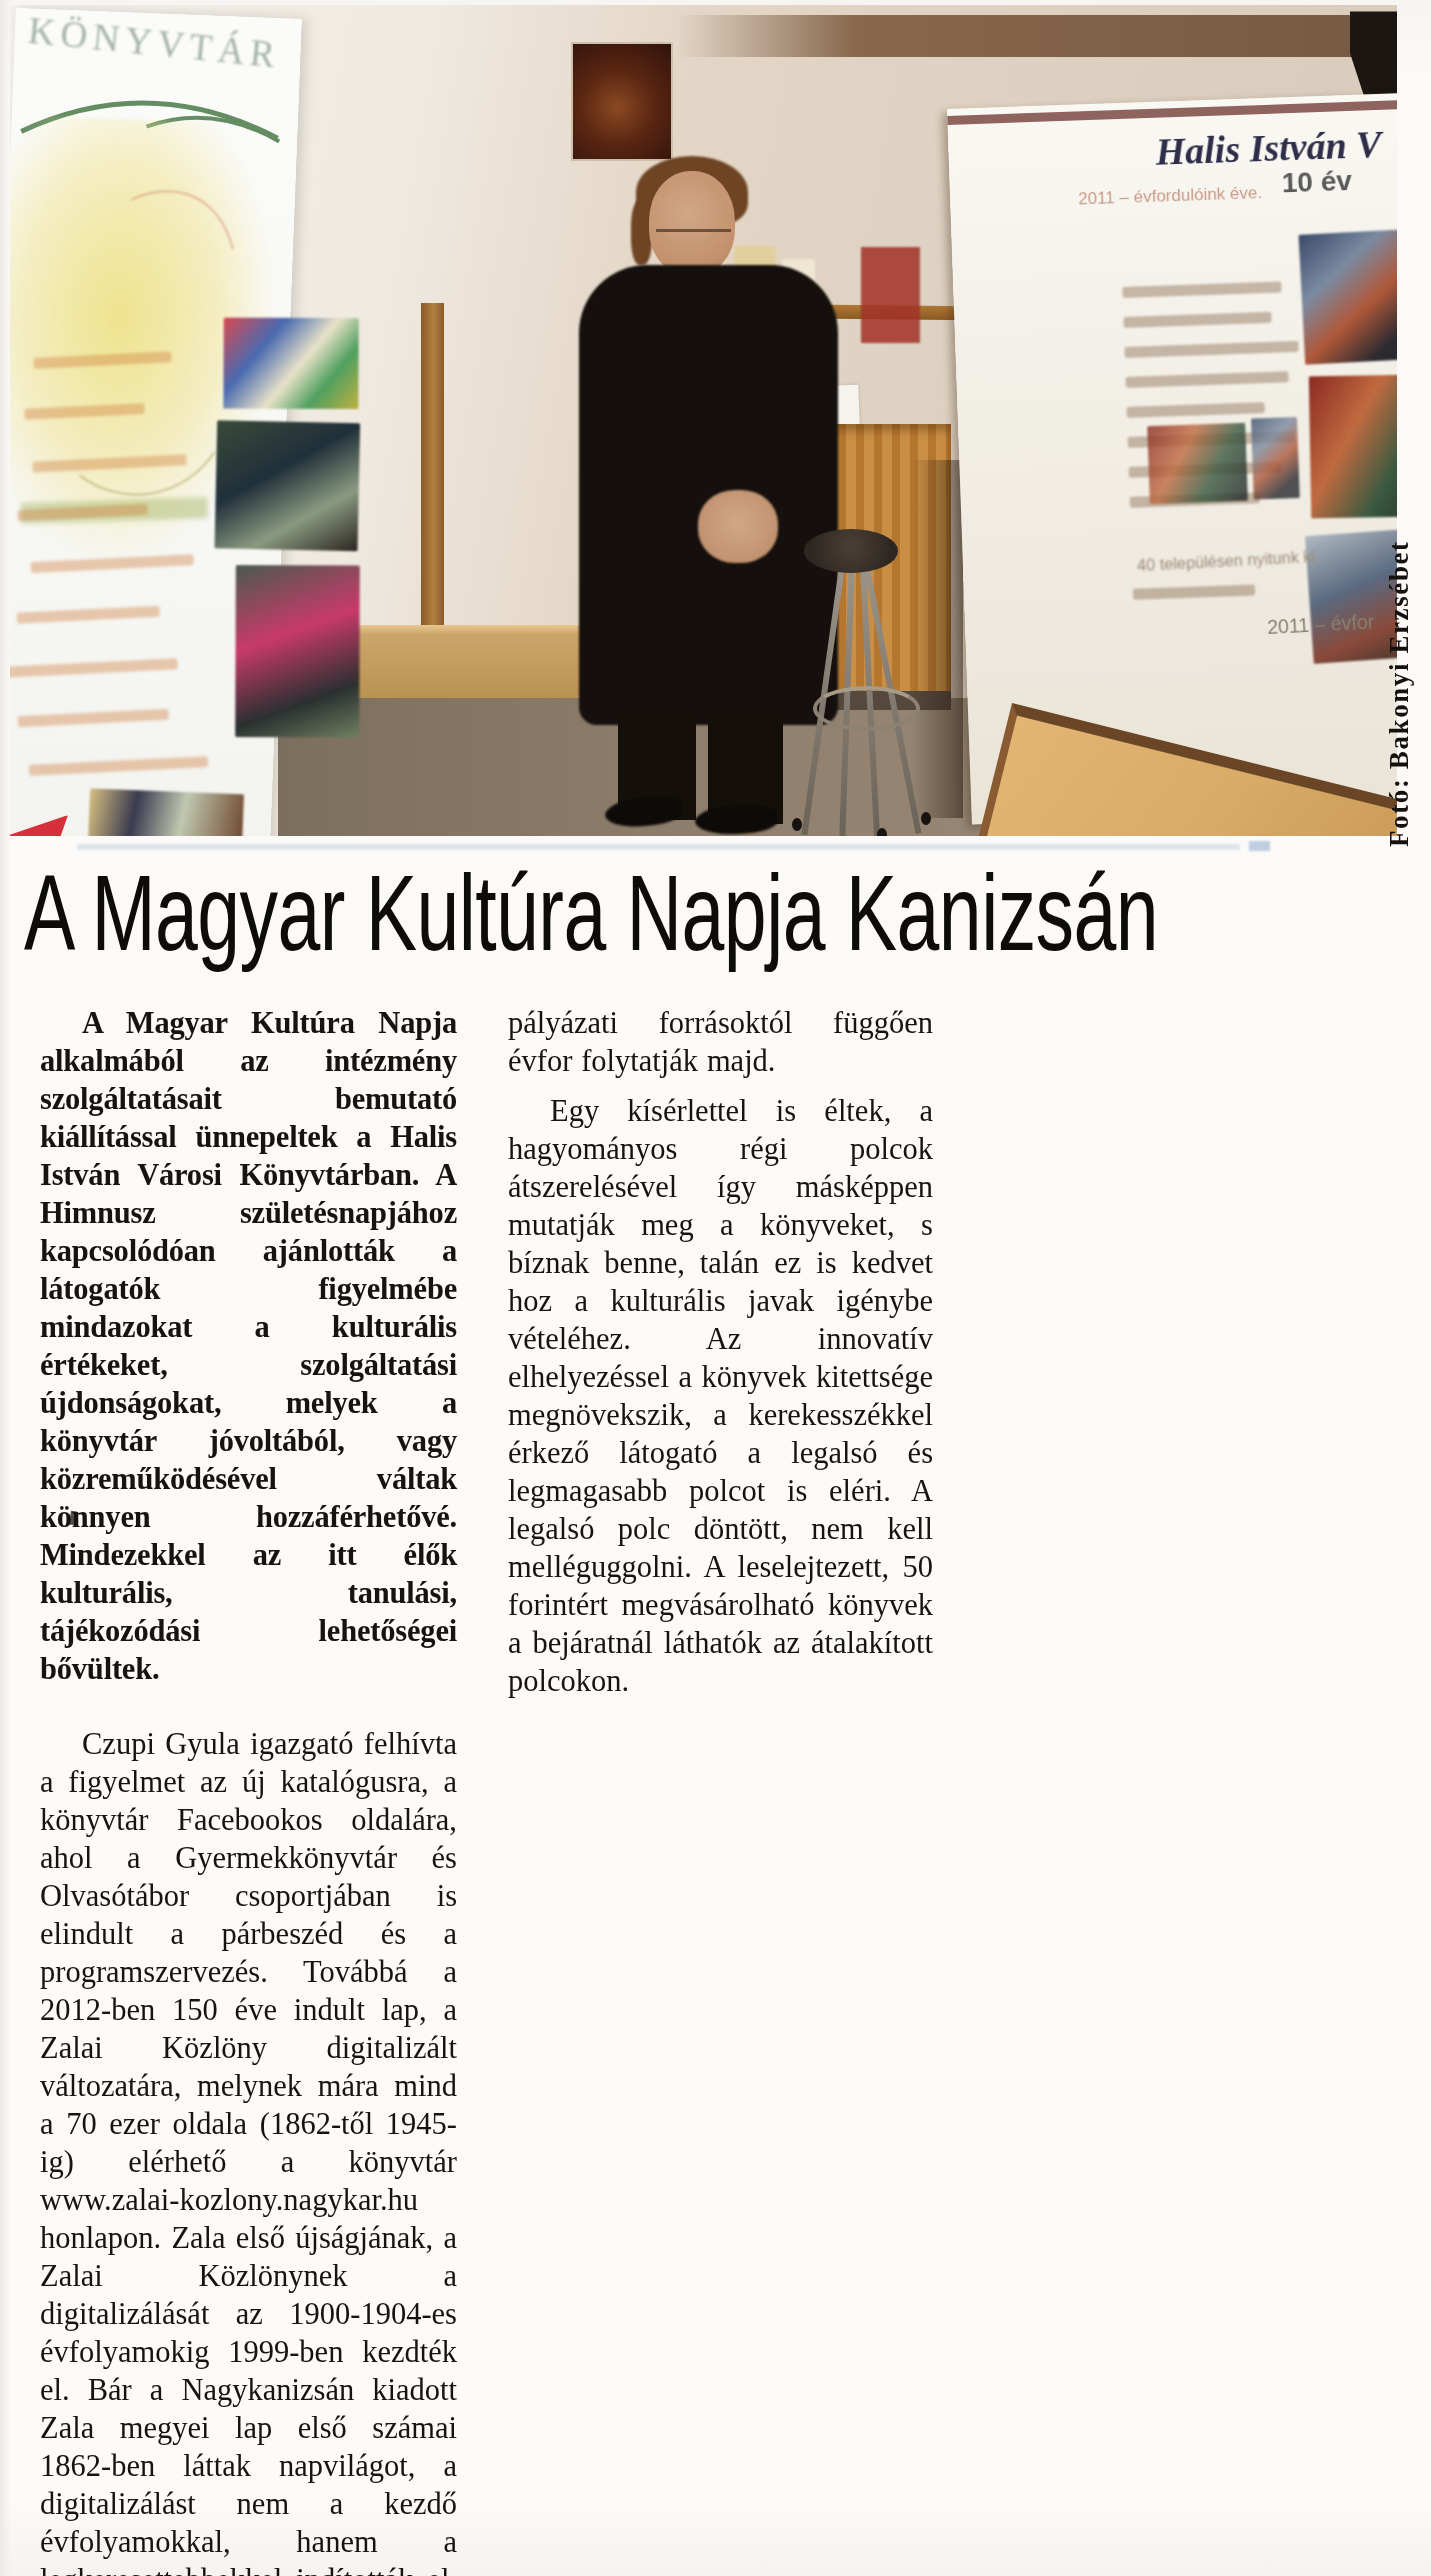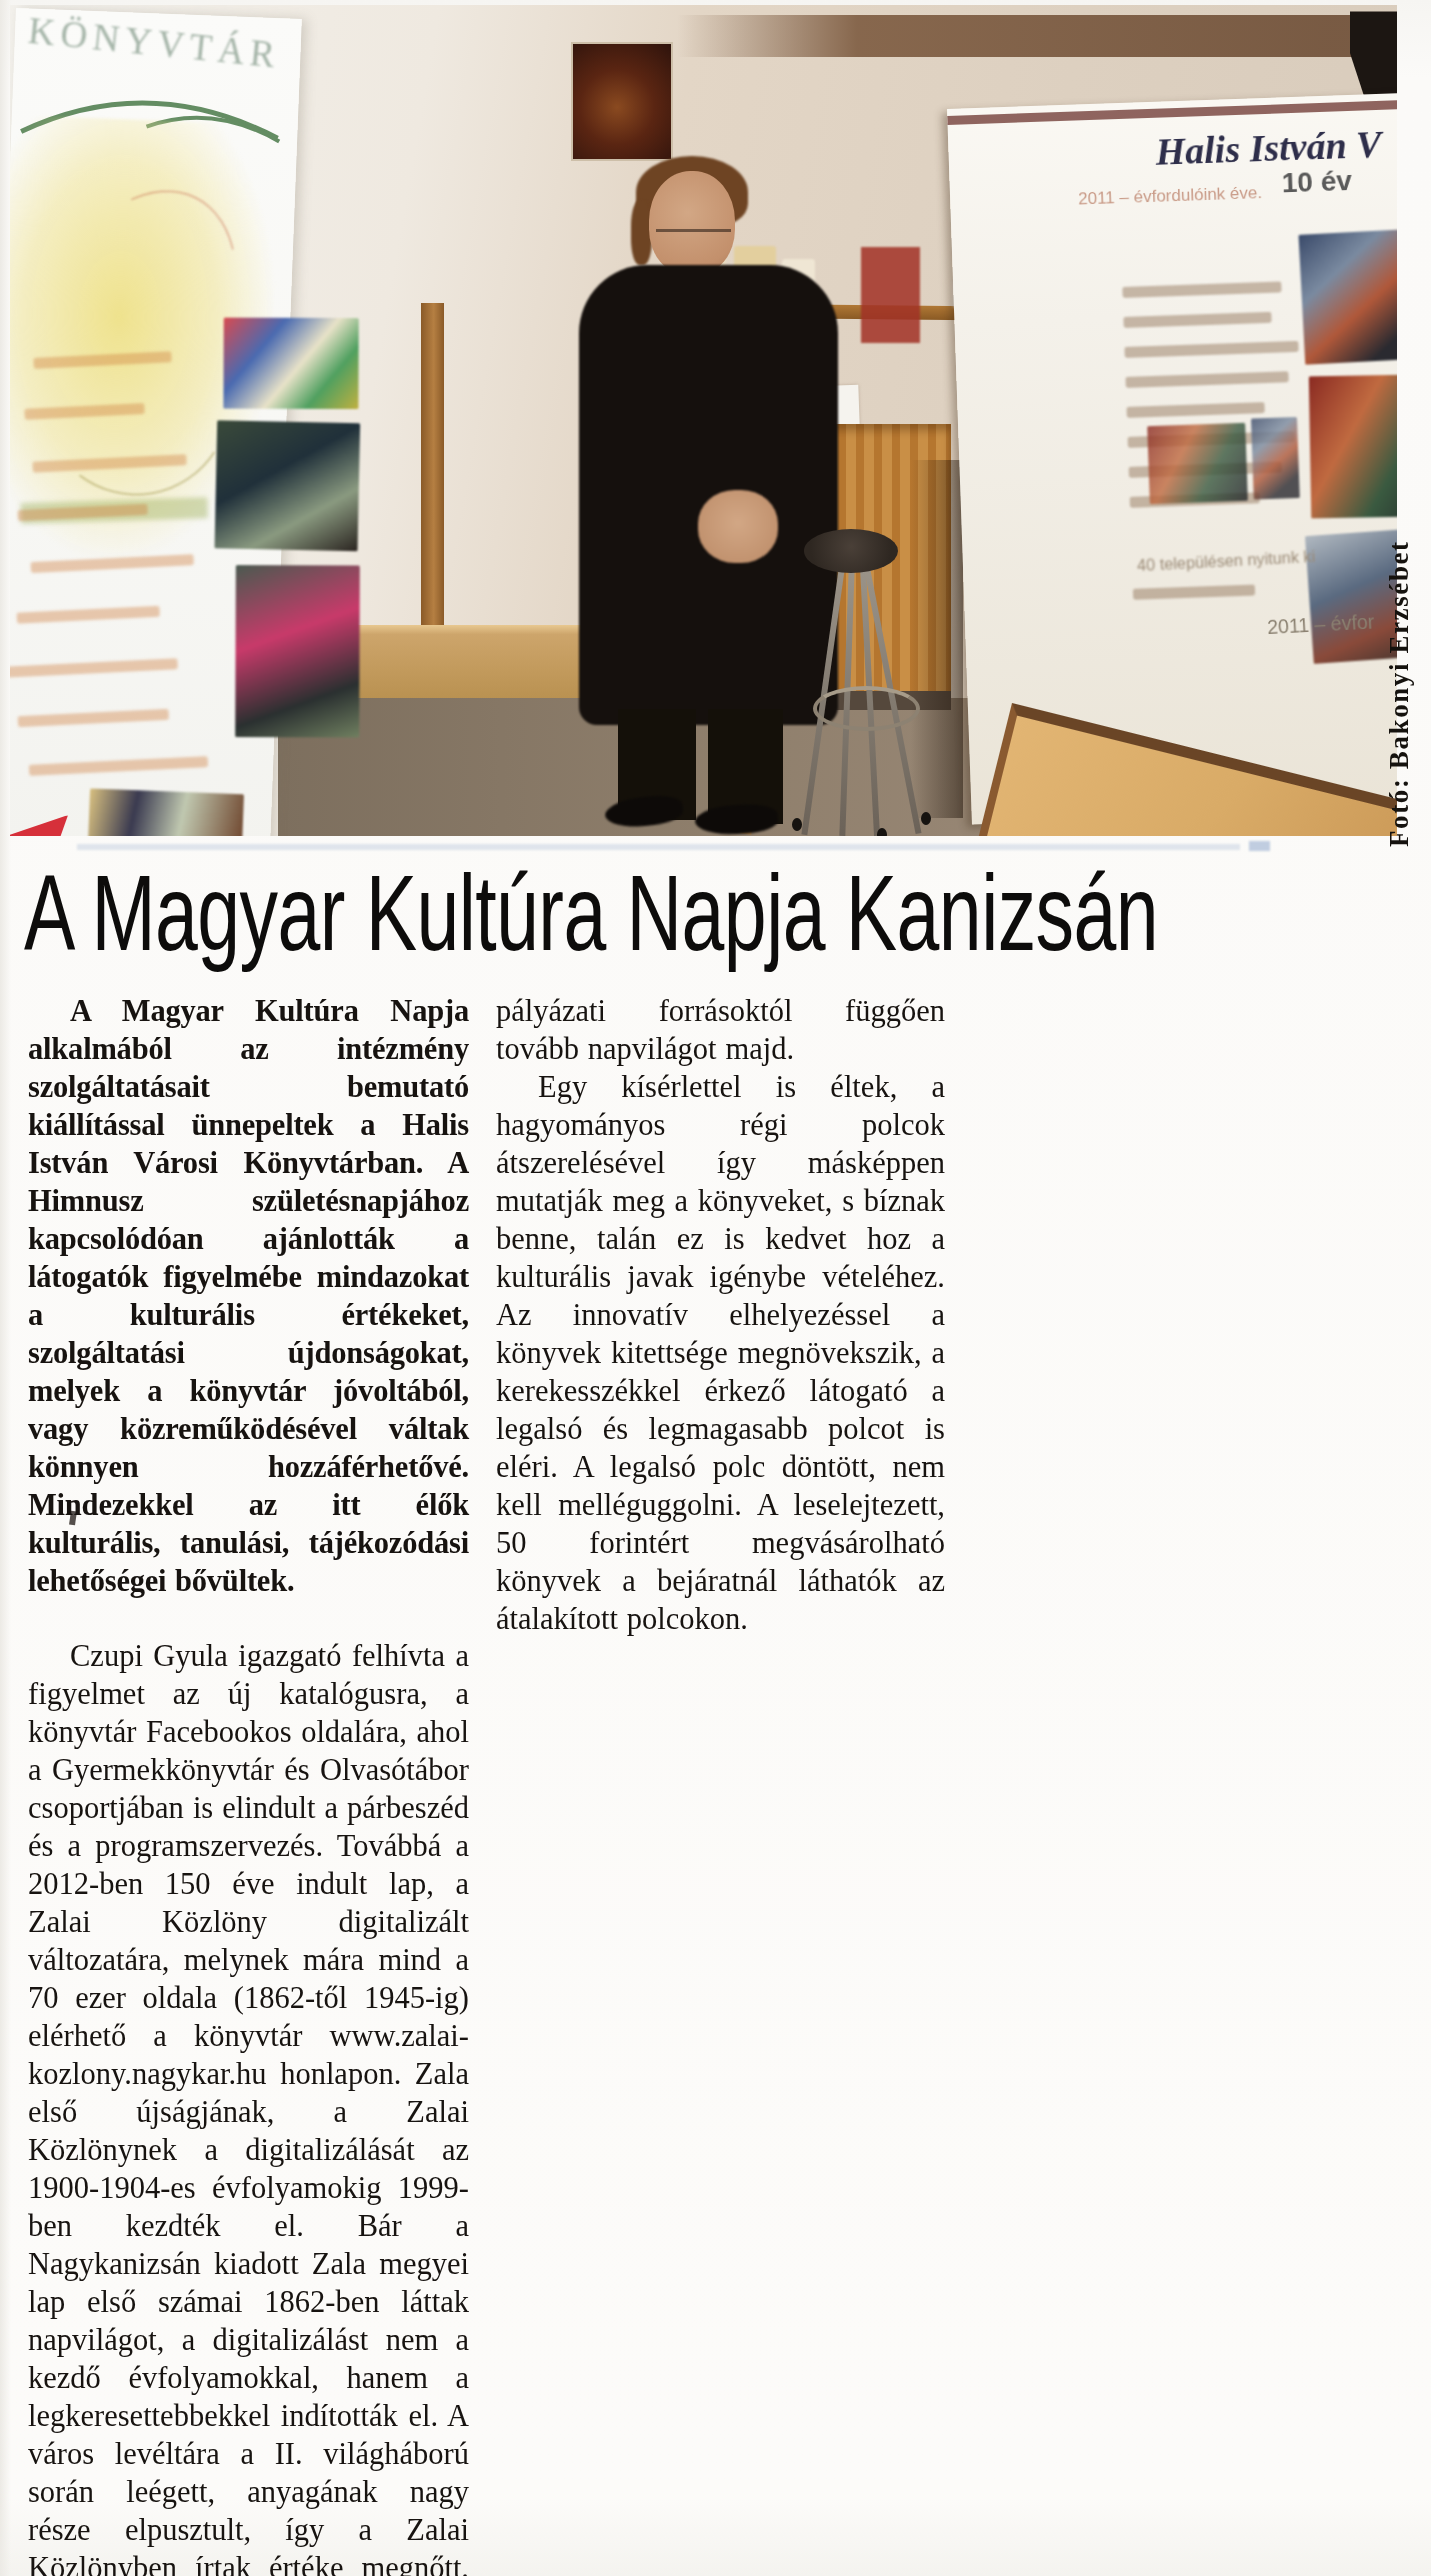--- a/index.html
+++ b/index.html
@@ -115,21 +115,21 @@
   .scanline-blue{position:absolute;left:77px;top:844px;width:1163px;height:5.7px;background:rgba(150,172,205,.28);filter:blur(1.2px);}
   .scandash-blue{position:absolute;left:1249px;top:841px;width:21px;height:9.8px;background:rgba(143,168,204,.55);filter:blur(0.8px);}
   .tickmark{position:absolute;left:70px;top:1511px;width:5.7px;height:14px;background:#2a2420;transform:rotate(8deg);opacity:.8;}
   
   .headline{position:absolute;left:24.4px;top:851px;width:1399px;height:138px;
     font-family:"Liberation Sans",sans-serif;font-weight:400;font-size:107px;color:#0d0c0b;
     transform:scaleX(.72);transform-origin:0 50%;white-space:nowrap;letter-spacing:-0.8px;}
   .col{position:absolute;top:992px;text-align:justify;font-size:30.5px;line-height:38px;color:#171310;word-spacing:1.2px;hyphens:auto;-webkit-hyphens:auto;}
   .col1{left:28px;width:441px;}
   .col2{left:496px;width:449px;}
-  .col p{margin:0;}
+  .col p{margin:12px;}
   .lead{font-weight:700;text-indent:42px;letter-spacing:-0.2px;}
   .p-indent{text-indent:42px;}
   .col1 .p2{margin-top:37px;}
   .iname{}
 </style>
 </head>
 <body>
 
 <div id="page">
 
@@ -243,18 +243,18 @@
   <div class="tickmark"></div>
 
   <div class="headline">A Magyar Kultúra Napja Kanizsán</div>
 
   <div class="col col1">
     <p class="lead">A Magyar Kultúra Napja alkalmából az intézmény szolgáltatásait bemutató kiállítással ünnepeltek a Halis István Városi Könyvtárban. A Himnusz születésnapjához kapcsolódóan ajánlották a látogatók figyelmébe mindazokat a kulturális értékeket, szolgáltatási újdonságokat, melyek a könyvtár jóvoltából, vagy közreműködésével váltak könnyen hozzáférhetővé. Mindezekkel az itt élők kulturális, tanulási, tájékozódási lehetőségei bővültek.</p>
     <p class="p2 p-indent"><span class="iname">Czupi Gyula</span><span> igazgató felhívta a figyelmet az új katalógusra, a könyvtár Facebookos oldalára, ahol a Gyermekkönyvtár és Olvasótábor csoportjában is elindult a párbeszéd és a programszervezés. Továbbá a 2012-ben 150 éve indult lap, a Zalai Közlöny digitalizált változatára, melynek mára mind a 70 ezer oldala (1862-től 1945-ig) elérhető a könyvtár www.zalai-kozlony.nagykar.hu honlapon. Zala első újságjának, a Zalai Közlönynek a digitalizálását az 1900-1904-es évfolyamokig 1999-ben kezdték el. Bár a Nagykanizsán kiadott Zala megyei lap első számai 1862-ben láttak napvilágot, a digitalizálást nem a kezdő évfolyamokkal, hanem a legkeresettebbekkel indították el. A város levéltára a II. világháború során leégett, anyagának nagy része elpusztult, így a Zalai Közlönyben írtak értéke megnőtt. Az internetes változat a város és a világ minden szegletében elérhetővé teszi a korábban gyűjteményükben csak egyetlen mikrofilm formában olvasható közlönyt. A digitalizálást a</span></p>
   </div>
 
   <div class="col col2">
-    <p>pályázati forrásoktól függően tovább napvilágot majd.</p>
+    <p>pályázati forrásoktól függően évfor folytatják majd.</p>
     <p class="p-indent">Egy kísérlettel is éltek, a hagyományos régi polcok átszerelésével így másképpen mutatják meg a könyveket, s bíznak benne, talán ez is kedvet hoz a kulturális javak igénybe vételéhez. Az innovatív elhelyezéssel a könyvek kitettsége megnövekszik, a kerekesszékkel érkező látogató a legalsó és legmagasabb polcot is eléri. A legalsó polc döntött, nem kell melléguggolni. A leselejtezett, 50 forintért megvásárolható könyvek a bejáratnál láthatók az átalakított polcokon.</p>
   </div>
 
 </div>
 
 
 </body></html>

